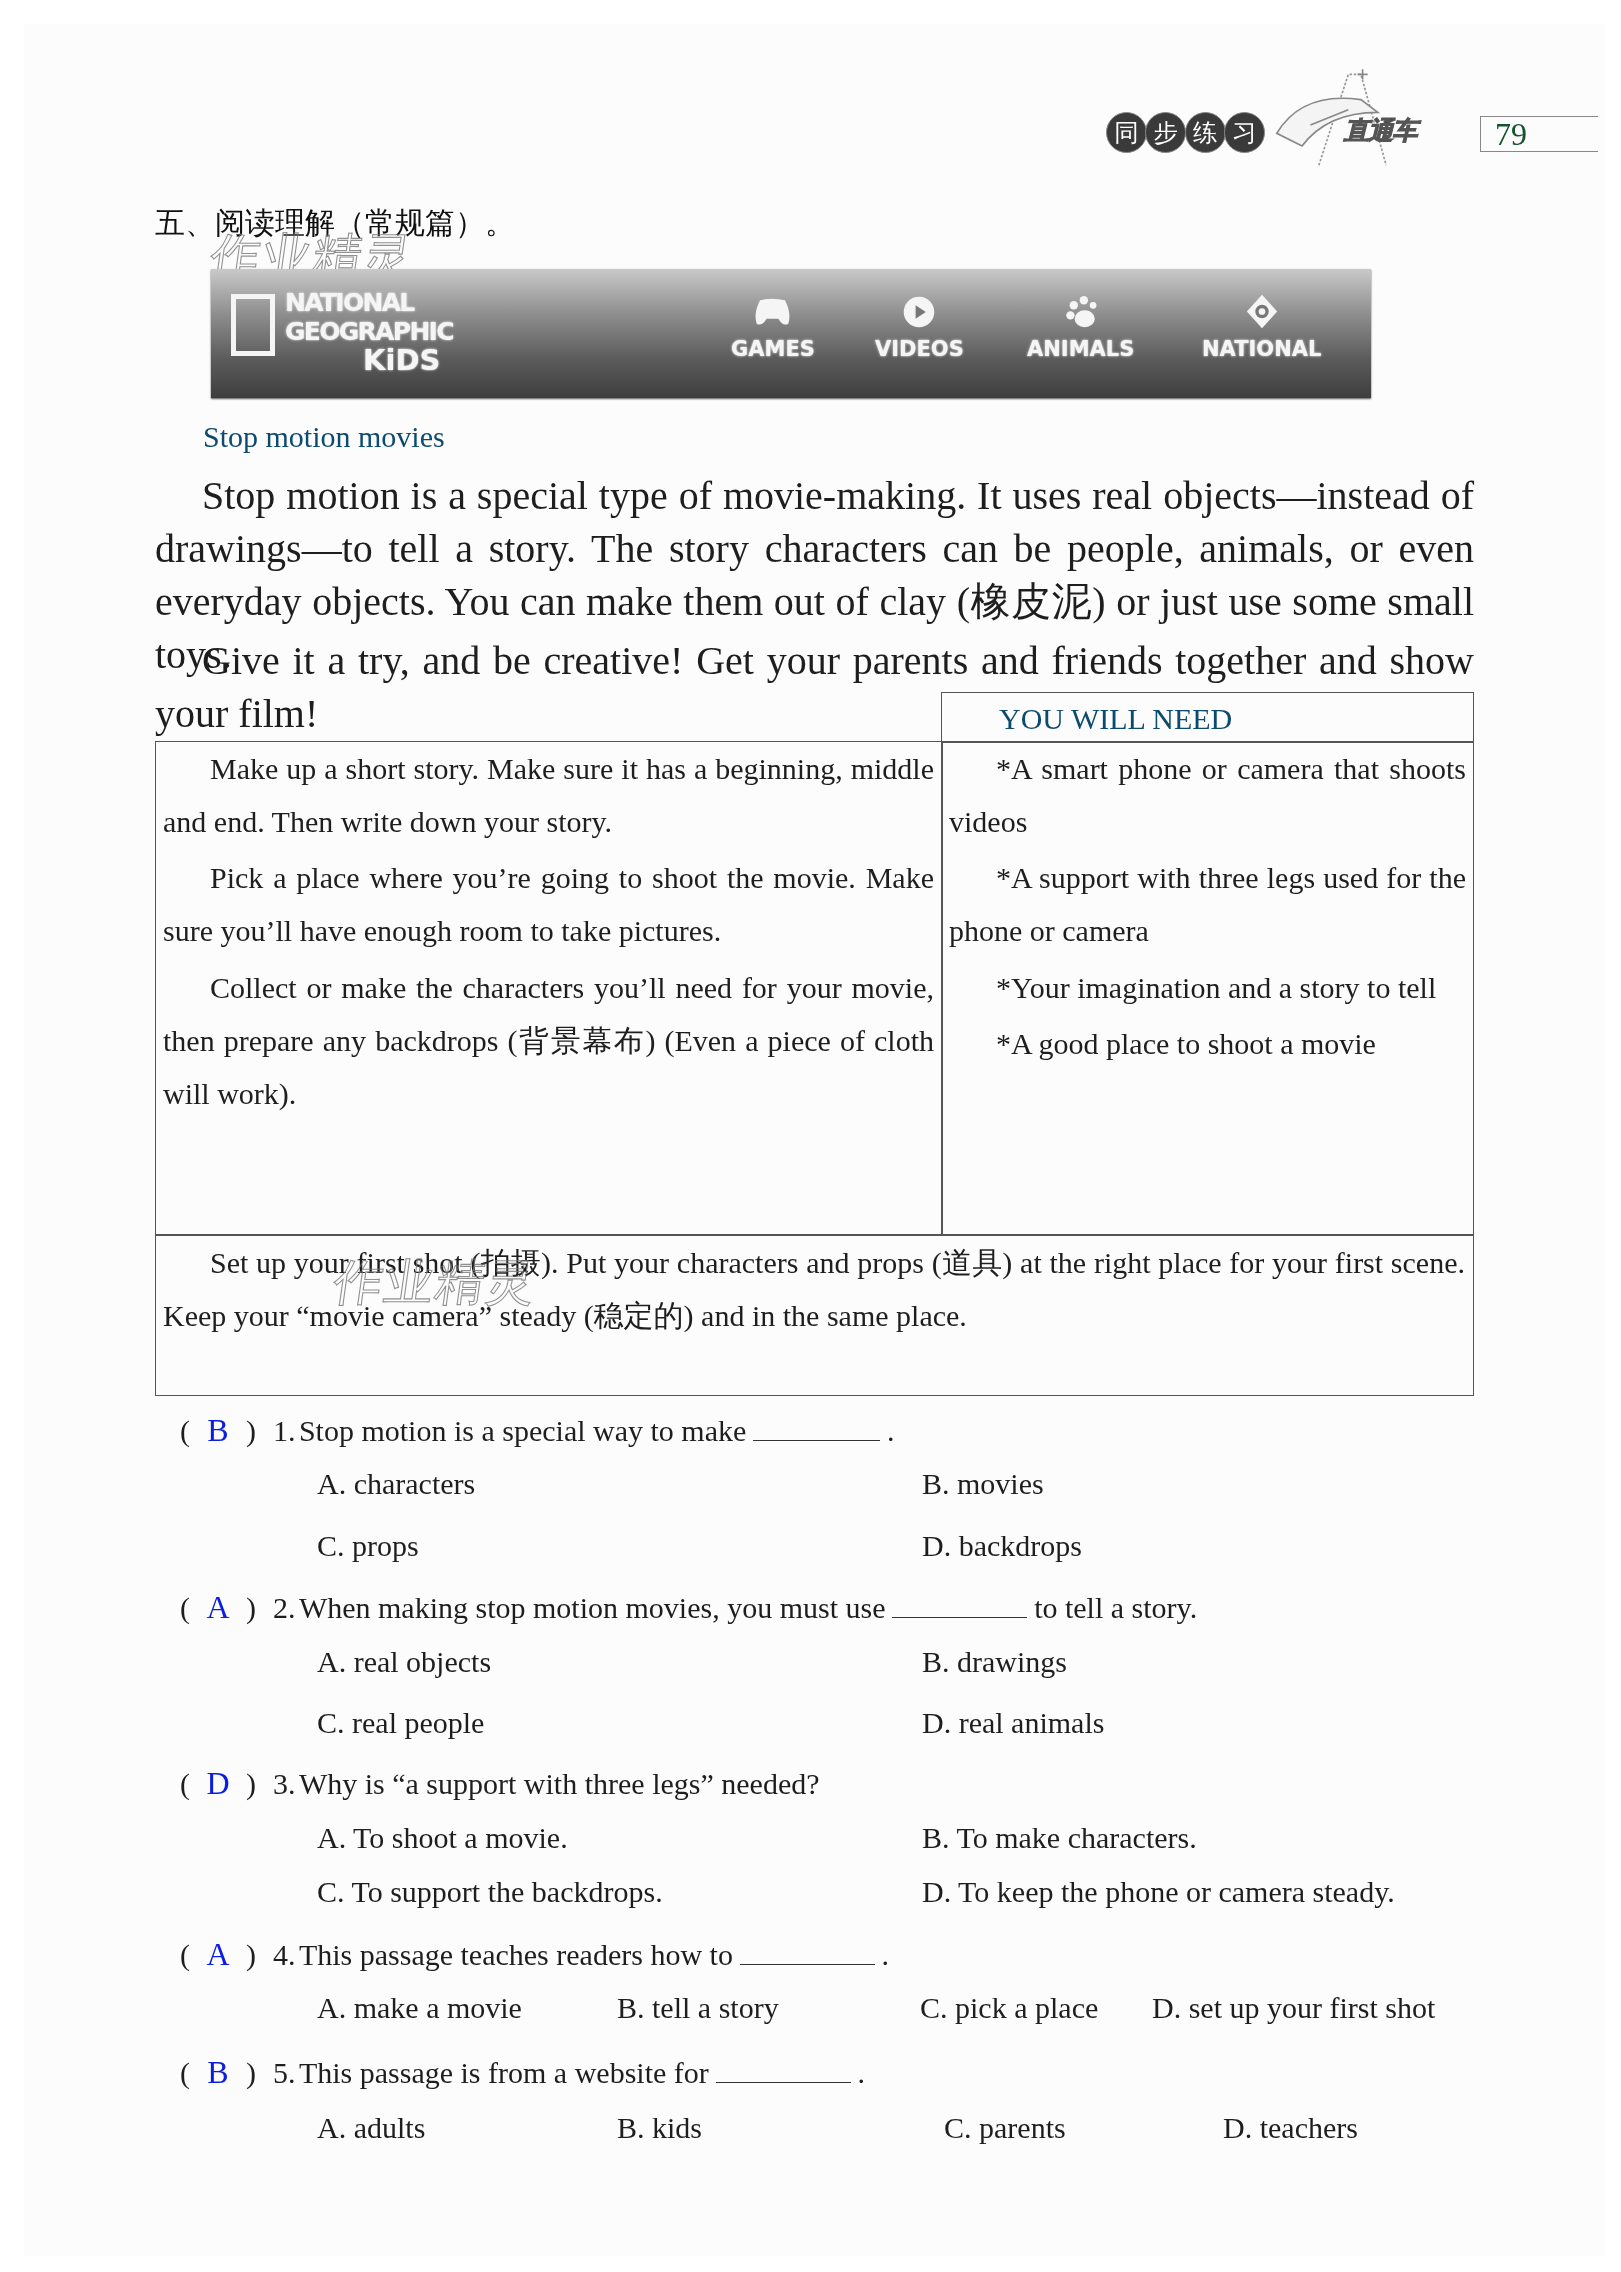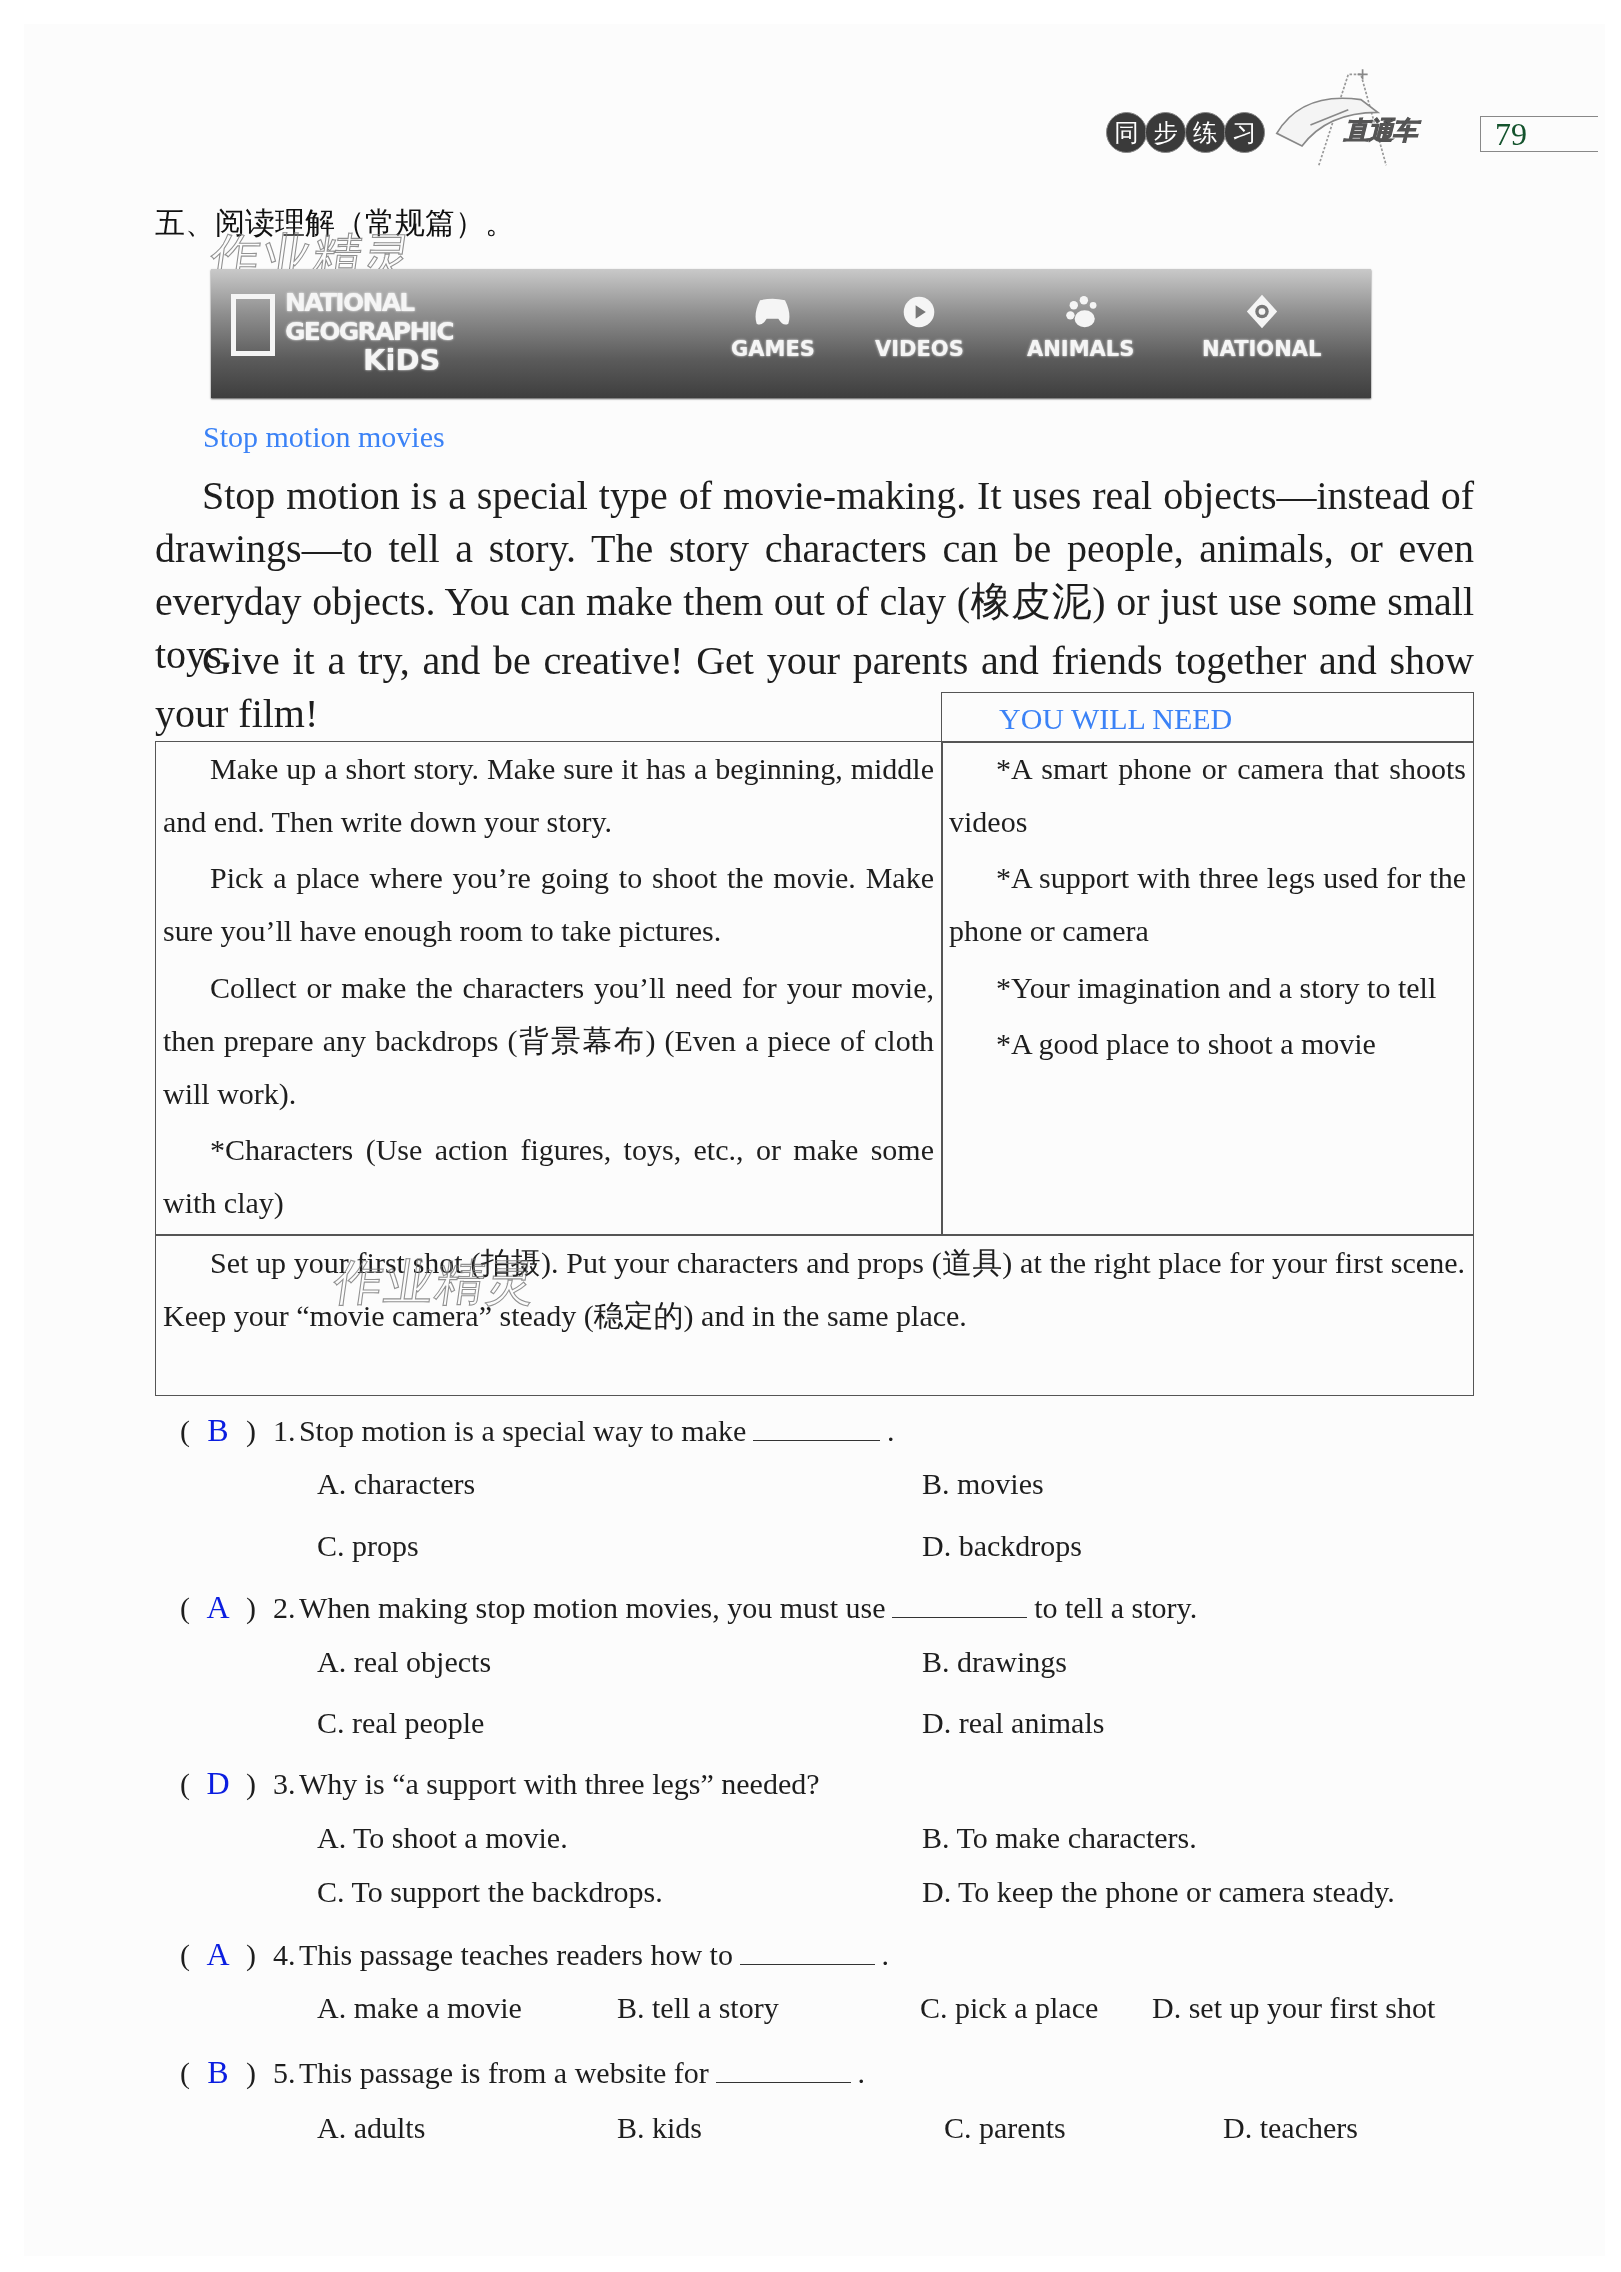--- a/index.html
+++ b/index.html
@@ -49,21 +49,21 @@
   }
   .ng-kids { display: block; padding-left: 78px; font-size: 29px; letter-spacing: 0; }
   .nav { position: absolute; top: 24px; display: flex; flex-direction: column; align-items: center; }
   .nav .ico { width: 42px; height: 37px; display: flex; align-items: center; justify-content: center; }
   .nav .lbl {
     margin-top: 6.8px; font-family: "DejaVu Sans", sans-serif; font-weight: bold; color: #f5f5f5;
     font-size: 21px; letter-spacing: 0; text-shadow: 0 0 2.5px #fff;
   }
 
   
-  .t { position: absolute; font-size: 30px; line-height: 34px; white-space: nowrap; color: #3b82f6; }
+  .t { position: absolute; font-size: 30px; line-height: 34px; white-space: nowrap; color: #0c4a6e; }
   .para {
     position: absolute; left: 155px; width: 1319px; font-size: 40px; line-height: 53px; text-align: justify;
     text-indent: 47px; color: #1e1e1e;
   }
 
   
   .tbl-border { position: absolute; border: 1.7px solid #555; box-sizing: border-box; }
   .tcell { position: absolute; font-size: 30px; line-height: 53px; color: #1e1e1e; text-align: justify; }
   .tcell p { margin: 0 0 3.4px 0; text-indent: 47px; text-align: justify; text-align-last: left; }
   .tcell.right p { text-indent: 47px; }
@@ -155,21 +155,20 @@
 <div class="tbl-border" style="left:941px; top:692px; width:533px; height:51px;"></div>
 <div class="t" style="left:999px; top:702px;">YOU WILL NEED</div>
 <div class="tbl-border" style="left:155px; top:741px; width:1319px; height:495px;"></div>
 <div style="position:absolute; left:941px; top:741px; width:1.7px; height:495px; background:#555;"></div>
 <div class="tbl-border" style="left:155px; top:1234px; width:1319px; height:162px;"></div>
 
 <div class="tcell" style="left:163px; top:742px; width:771px;">
   <p>Make up a short story. Make sure it has a beginning, middle and end. Then write down your story.</p>
   <p>Pick a place where you’re going to shoot the movie. Make sure you’ll have enough room to take pictures.</p>
   <p>Collect or make the characters you’ll need for your movie, then prepare any backdrops (背景幕布) (Even a piece of cloth will work).</p>
-  <p>*Characters (Use action figures, toys, etc., or make some with clay)</p>
 </div>
 <div class="tcell right" style="left:949px; top:742px; width:517px;">
   <p>*A smart phone or camera that shoots videos</p>
   <p>*A support with three legs used for the phone or camera</p>
   <p>*Your imagination and a story to tell</p>
   <p>*A good place to shoot a movie</p>
 </div>
 <div class="tcell" style="left:163px; top:1236px; width:1302px;">
   <p>Set up your first shot (拍摄). Put your characters and props (道具) at the right place for your first scene. Keep your “movie camera” steady (稳定的) and in the same place.</p>
 </div>

